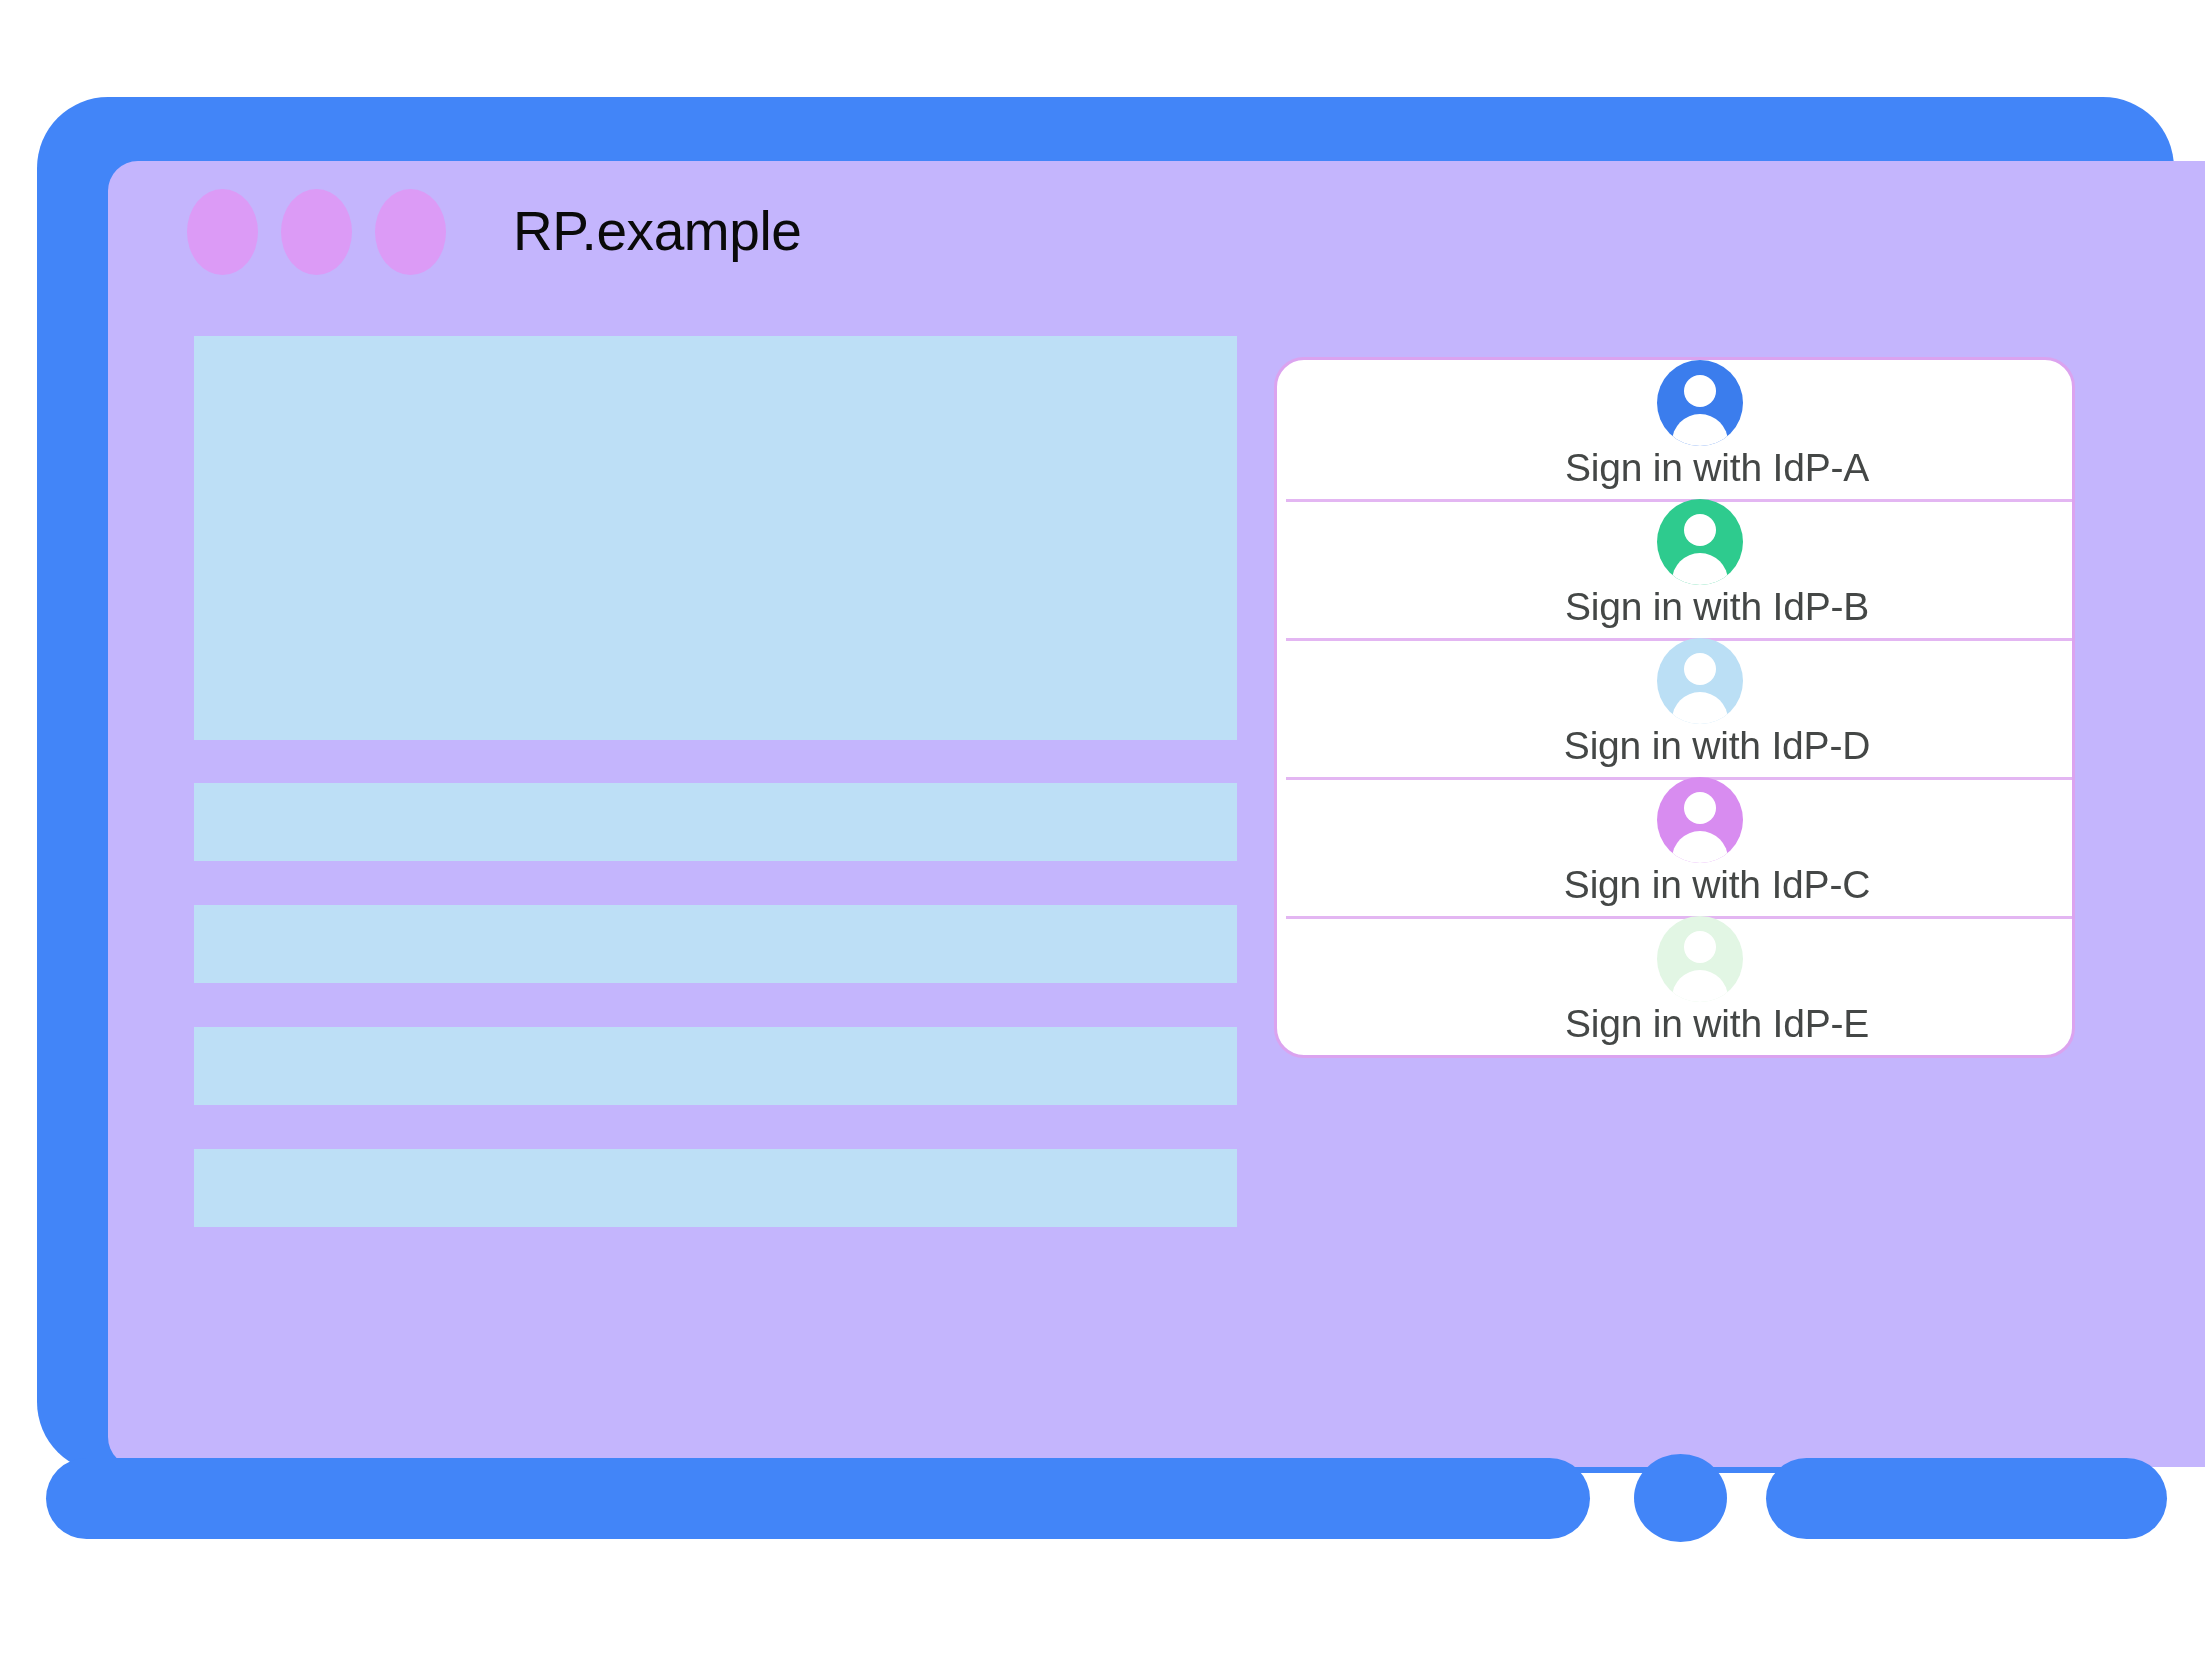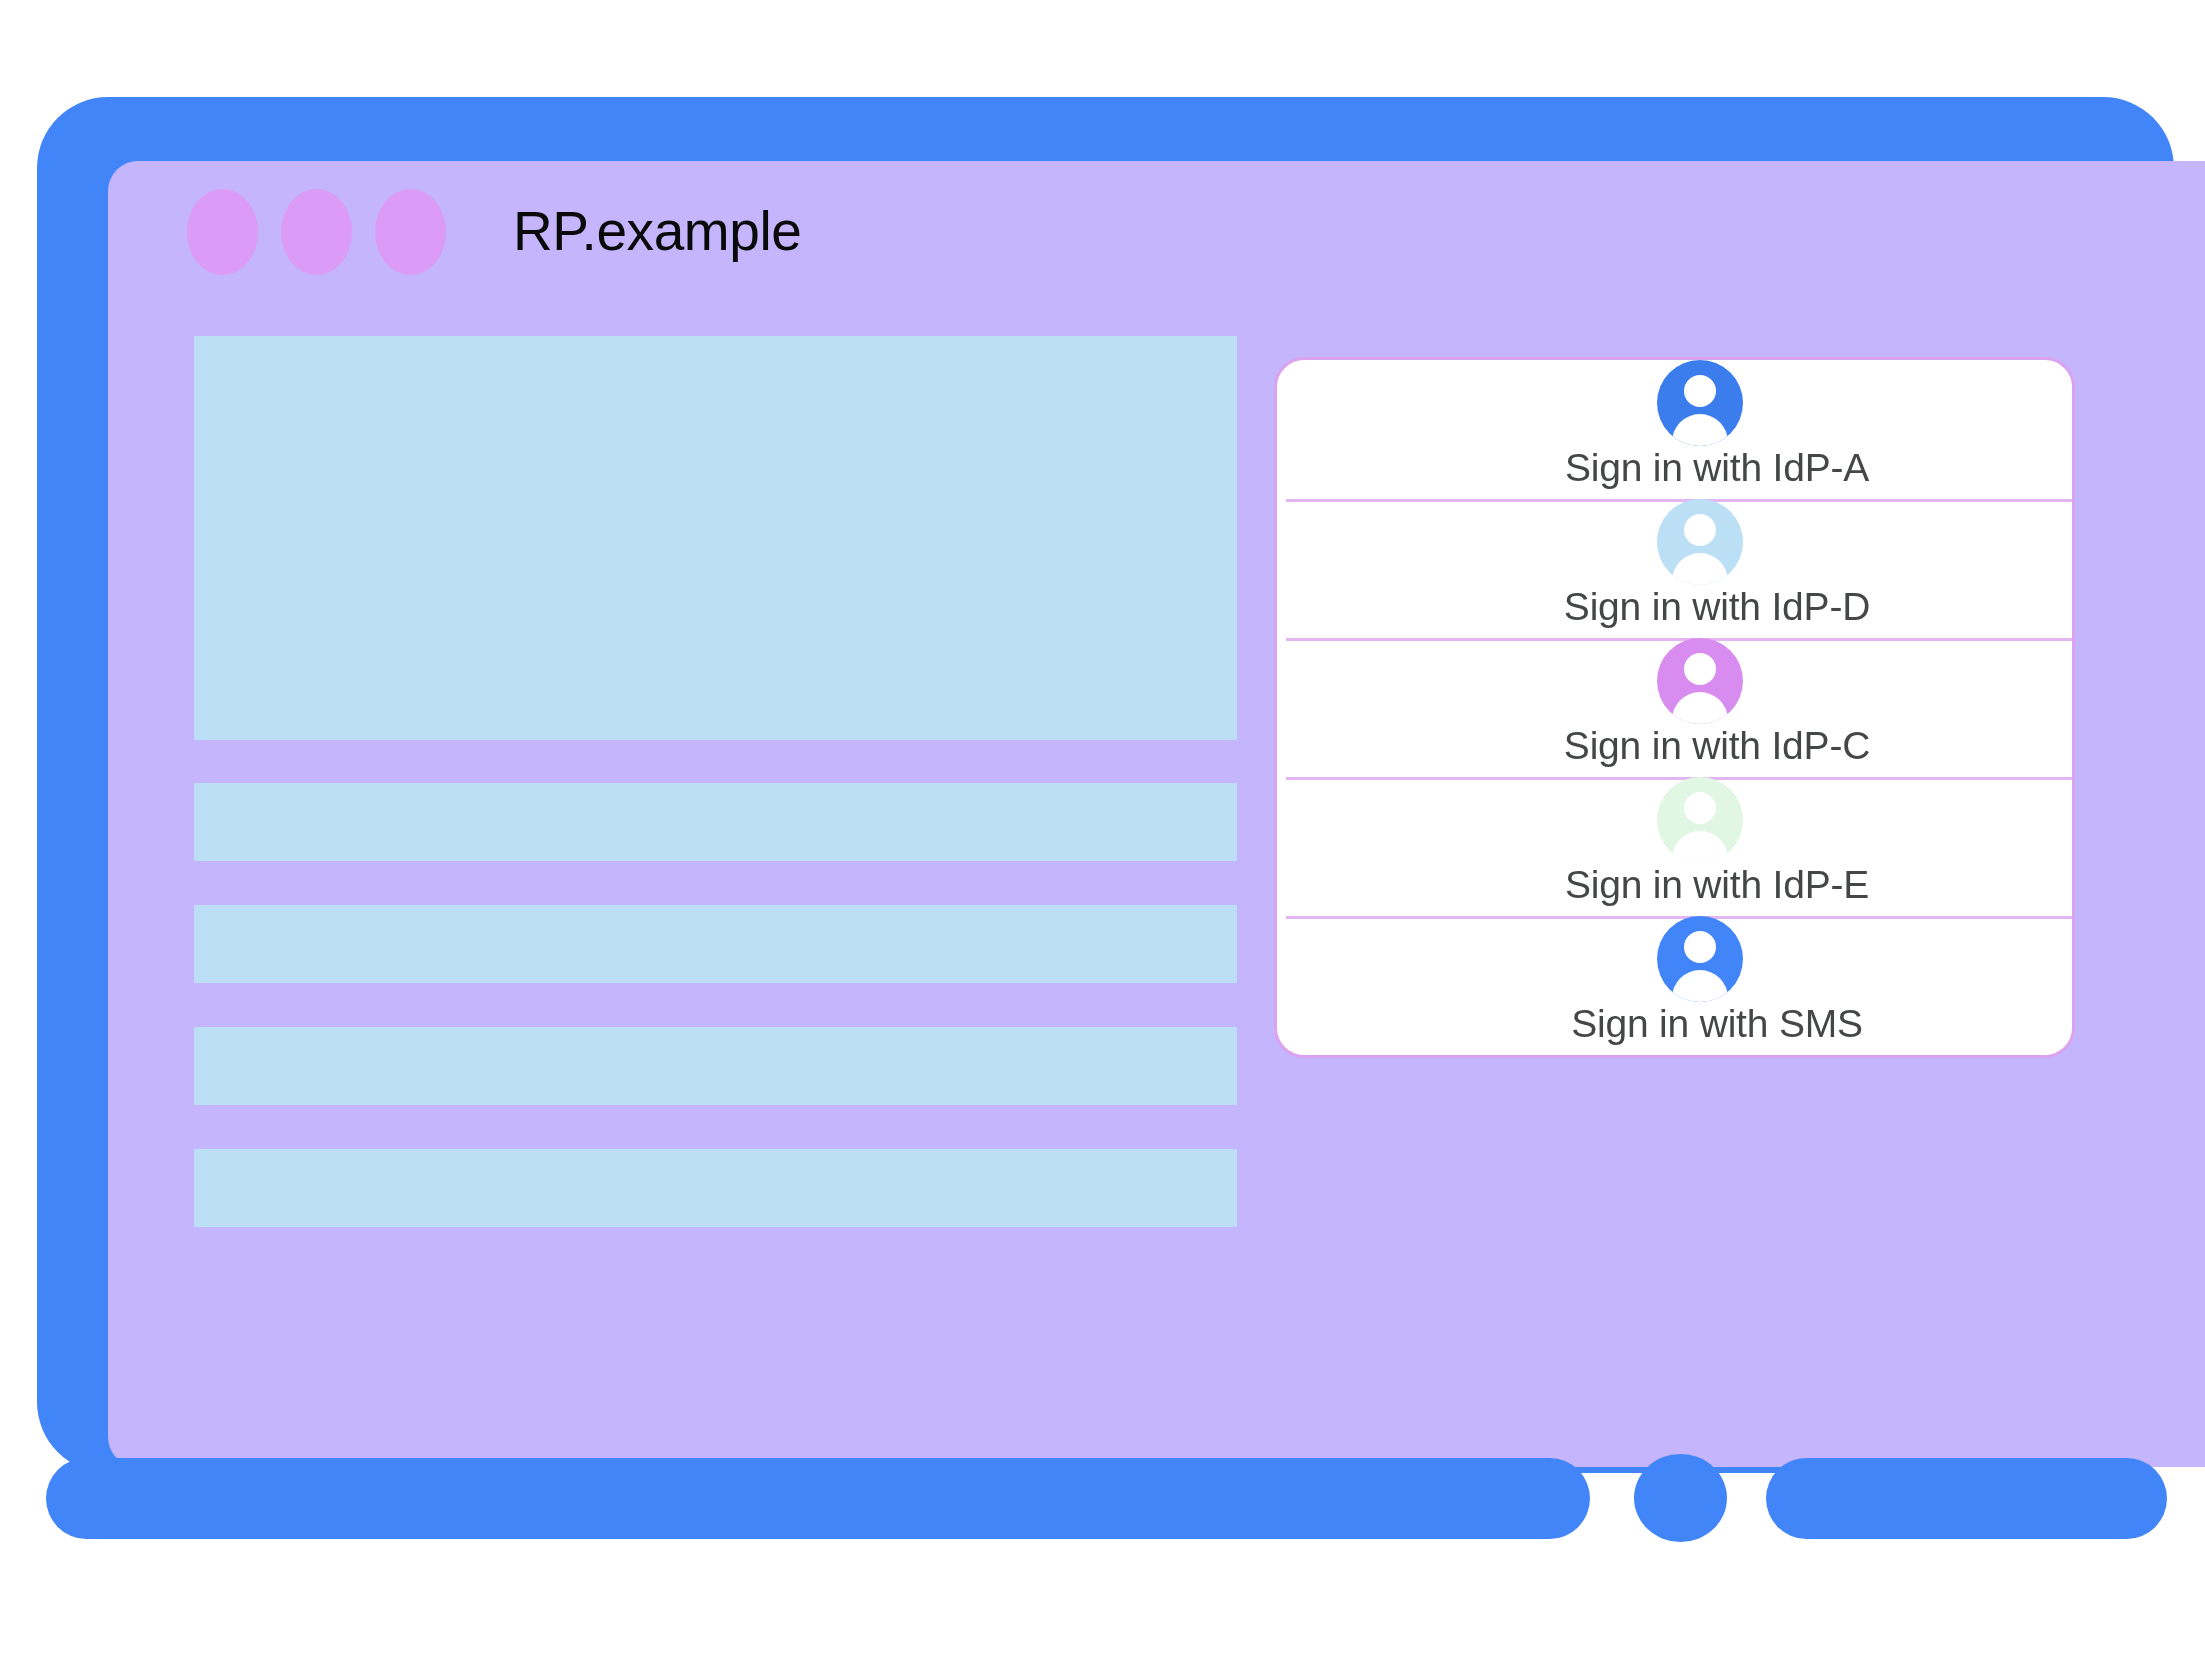--- a/index.html
+++ b/index.html
@@ -216,20 +216,27 @@
     <div class="chooser">
 
       <button class="chooser-item">
         <span class="avatar" style="background:#3b7ded">
           <span class="head"></span>
             <span class="body"></span>
         </span>
         <span class="chooser-label">Sign in with IdP-A</span>
       </button>
 
+      <button class="chooser-item">
+        <span class="avatar" style="background:#2ecb8e">
+          <span class="head"></span>
+            <span class="body"></span>
+        </span>
+        <span class="chooser-label">Sign in with IdP-B</span>
+      </button>
 
       <button class="chooser-item">
         <span class="avatar" style="background:#bbdff5">
           <span class="head"></span>
             <span class="body"></span>
         </span>
         <span class="chooser-label">Sign in with IdP-D</span>
       </button>
 
       <button class="chooser-item">
@@ -242,27 +249,20 @@
 
       <button class="chooser-item">
         <span class="avatar" style="background:#e2f6e4">
           <span class="head"></span>
             <span class="body"></span>
         </span>
         <span class="chooser-label">Sign in with IdP-E</span>
       </button>
 
 
-      <button class="chooser-item">
-        <span class="avatar" style="background:#4285f8">
-          <span class="head"></span>
-            <span class="body"></span>
-        </span>
-        <span class="chooser-label">Sign in with SMS</span>
-      </button>
 
     </div>
 
   </div>
 
   <div class="bezel-foot-left"></div>
   <div class="home-button"></div>
   <div class="bezel-foot-right"></div>
 
 </div>

